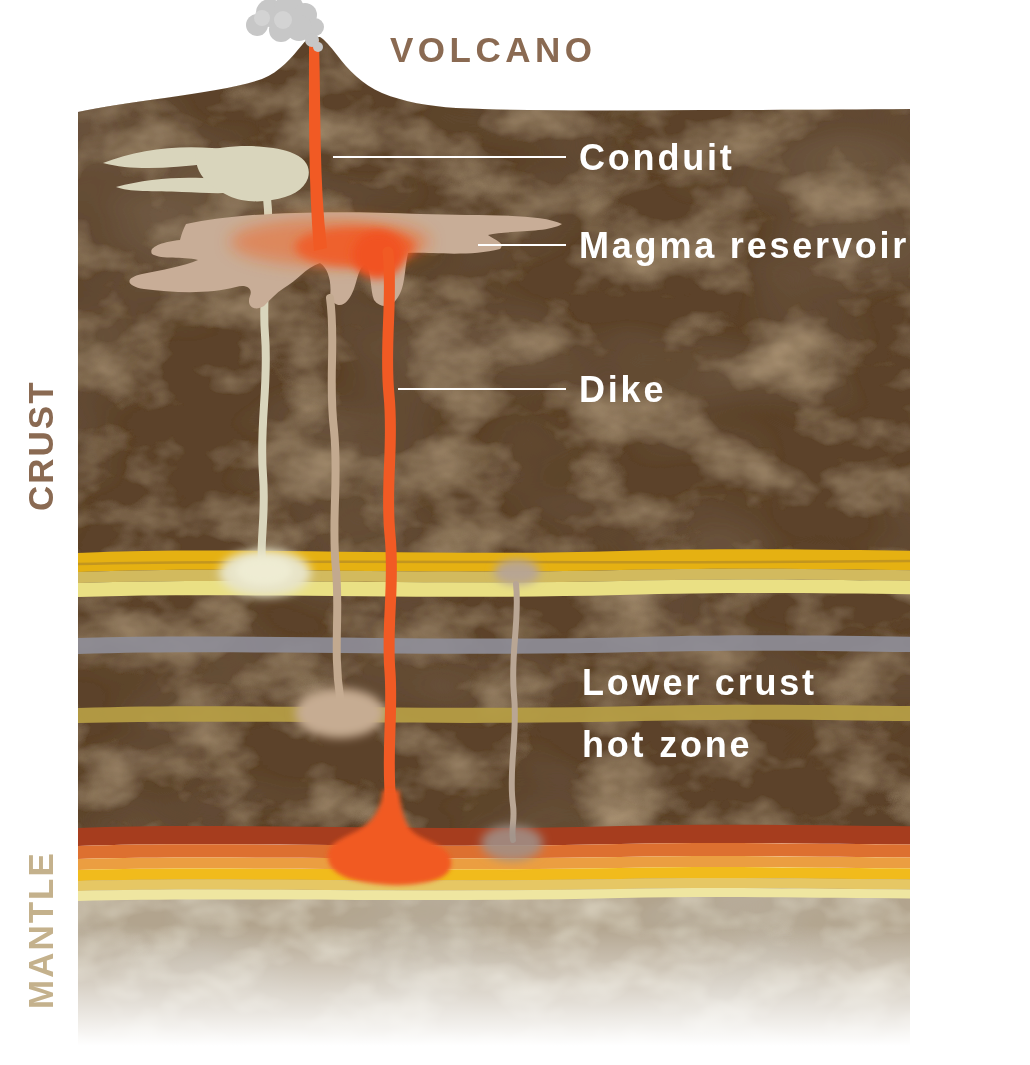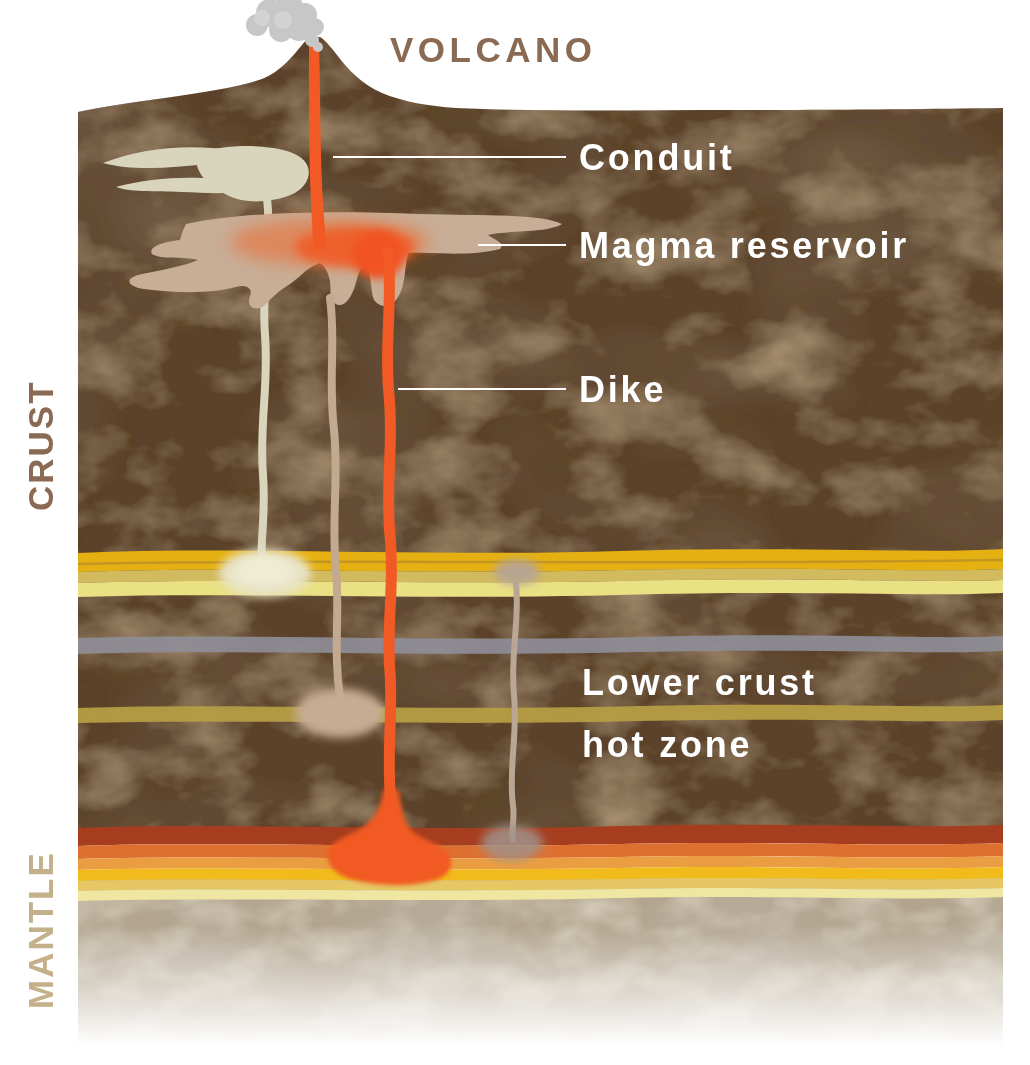--- a/index.html
+++ b/index.html
@@ -1,18 +1,18 @@
 <!DOCTYPE html>
 <html><head>
 <meta charset="utf-8">
 <style>
   html,body{margin:0;padding:0;background:#ffffff;}
   .stage{
     position:relative;
-    width:1030px;height:1065px;
+    width:910px;height:1065px;
     background:#ffffff;
     overflow:hidden;
     font-family:"Liberation Sans", sans-serif;
   }
   svg{display:block;}
   text{font-family:"Liberation Sans", sans-serif;font-weight:bold;}
   .lbl-white{fill:#ffffff;font-size:36px;letter-spacing:2.8px;}
   .lbl-title{font-size:35px;letter-spacing:4.5px;}
   .lbl-side{font-size:35px;letter-spacing:2px;}
 </style>

